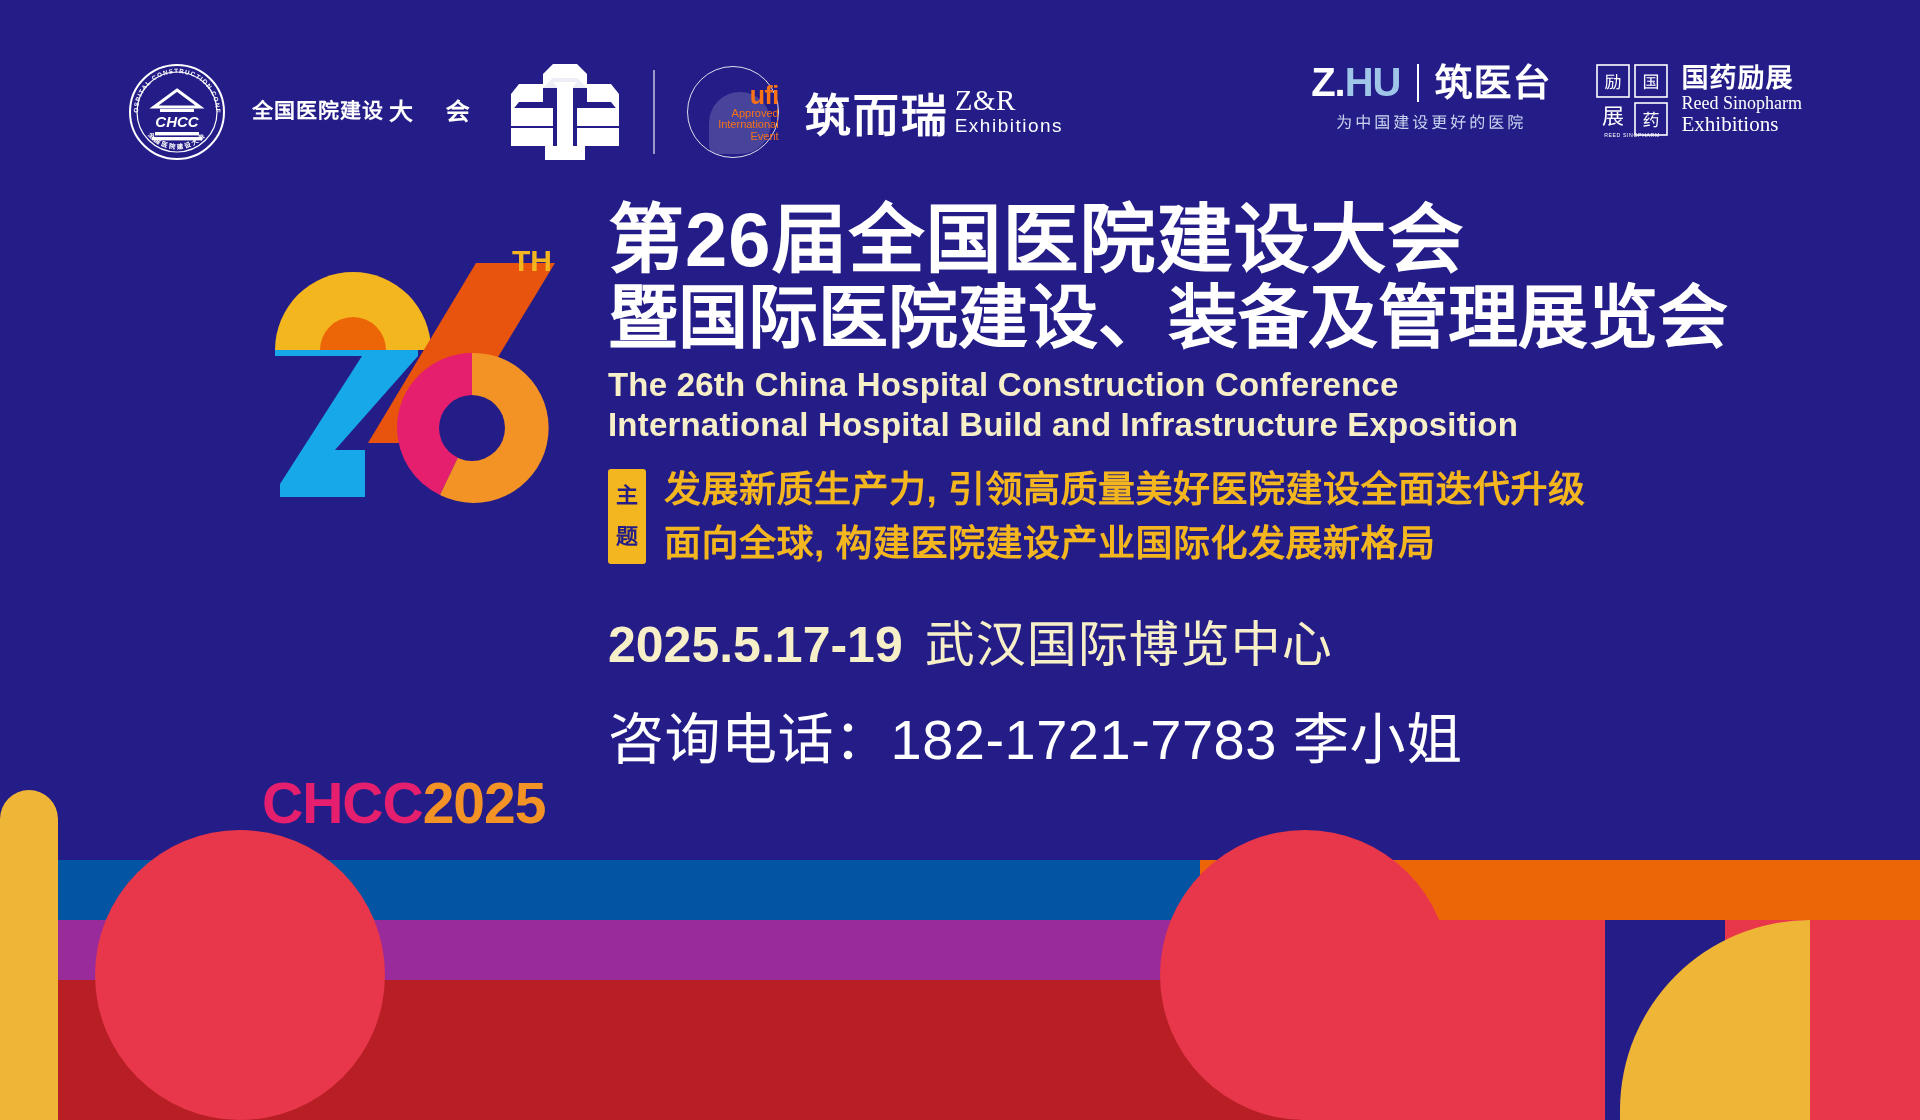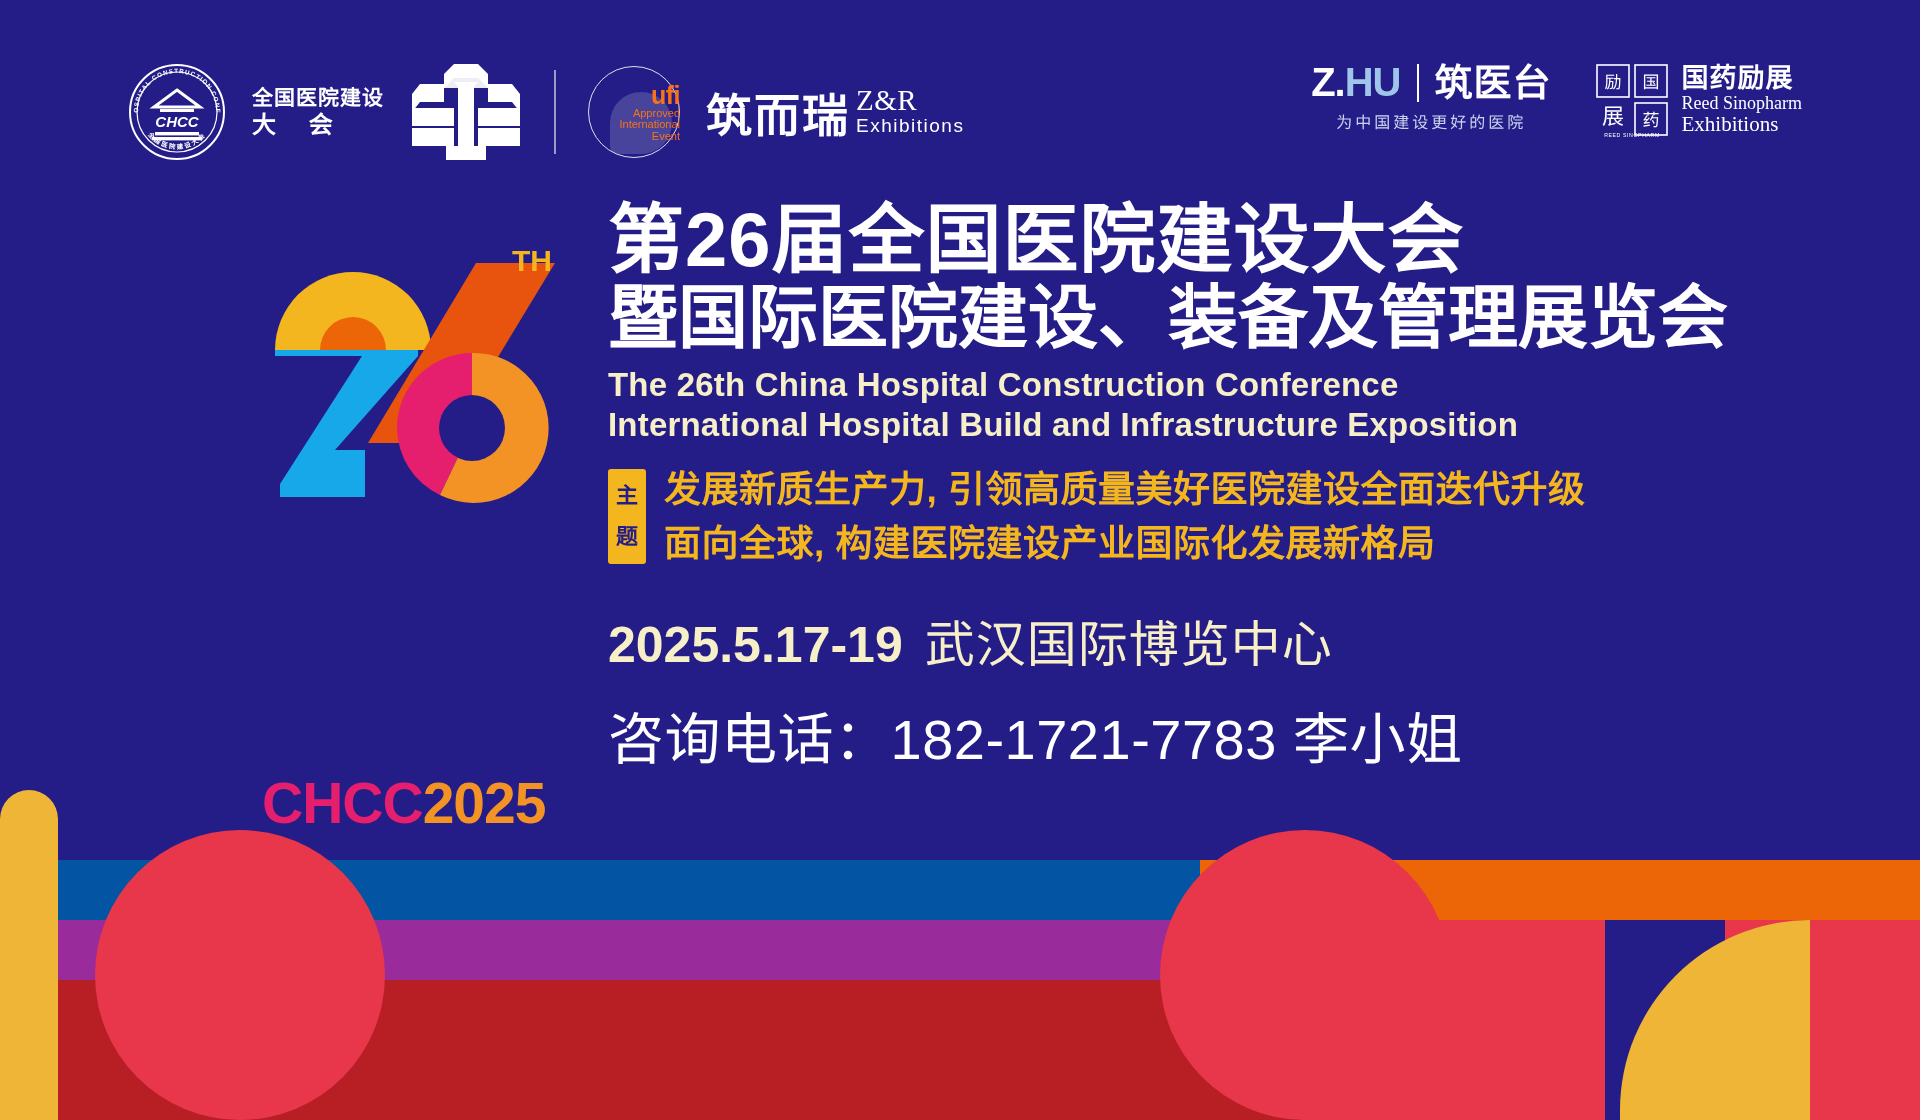--- a/index.html
+++ b/index.html
@@ -29,21 +29,21 @@
               background:#efb536;border-top-left-radius:190px;}
   .col-yellow{position:absolute;left:0;bottom:0;width:58px;height:330px;
               background:#efb536;border-top-left-radius:58px;border-top-right-radius:58px;}
 
   
   .topbar{position:absolute;left:0;top:0;width:1920px;height:190px;}
   .logo-left{position:absolute;left:128px;top:62px;display:flex;align-items:center;gap:26px;}
 
   .chcc-seal{position:relative;width:98px;height:98px;}
   .chcc-seal svg{position:absolute;inset:0;}
-  .seal-lbl{display:flex;flex-direction:column;gap:5px;color:#fff;}
+  .seal-lbl{display:flex;flex-direction:row;gap:5px;color:#fff;}
   .seal-lbl .l1{font-size:21px;font-weight:bold;letter-spacing:1px;line-height:1;}
   .seal-lbl .l2{font-size:24px;font-weight:bold;letter-spacing:13px;line-height:1;}
 
   .expo-mark{position:relative;width:112px;height:100px;}
   .expo-lbl{display:flex;flex-direction:column;gap:5px;color:#fff;}
   .expo-lbl span{font-size:20px;font-weight:bold;letter-spacing:.5px;line-height:1.05;}
   .expo-lbl .l3{font-size:21px;letter-spacing:8px;}
 
   .vdiv{width:2px;height:84px;background:rgba(255,255,255,.55);margin:0 6px;}
 

